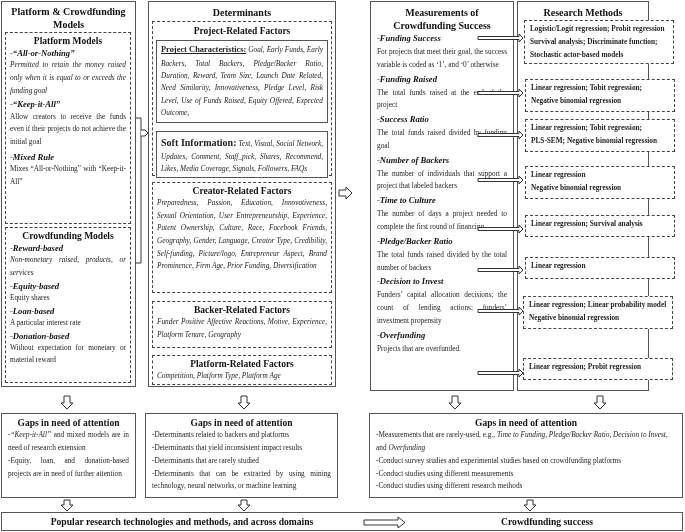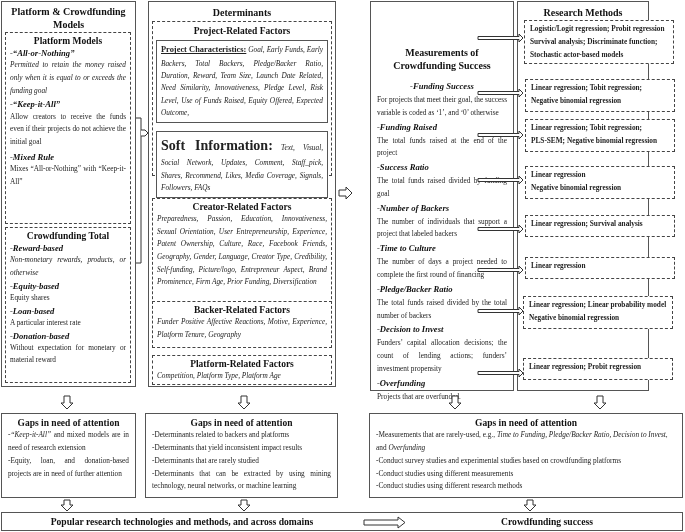--- a/index.html
+++ b/index.html
@@ -29,23 +29,23 @@
     <div class="title t10">Platform Models</div>
     <div class="head">-“All-or-Nothing”</div>
     <div class="desc it" style="font-style: italic;">Permitted to retain the money raised only when it is equal to or exceeds the funding goal</div>
     <div class="head">-“Keep-it-All”</div>
     <div class="desc" style="margin-top: 1px; font-style: normal;">Allow creators to receive the funds even if their projects do not achieve the initial goal</div>
     <div class="head" style="margin-top:2px;">-Mixed Rule</div>
     <div class="desc" style="font-style: normal;">Mixes “All-or-Nothing” with “Keep-it-All”</div>
   </div>
 
   <div class="abs dash" style="left:3px; top:225px; width:126px; height:156px; padding:2px 4px;">
-    <div class="title t10">Crowdfunding Total</div>
+    <div class="title t10">Crowdfunding Models</div>
     <div class="head">-Reward-based</div>
-    <div class="desc it" style="font-style: italic;">Non-monetary rewards, products, or otherwise</div>
+    <div class="desc it" style="font-style: italic;">Non-monetary raised, products, or services</div>
     <div class="head">-Equity-based</div>
     <div class="desc" style="font-style: normal;">Equity shares</div>
     <div class="head">-Loan-based</div>
     <div class="desc" style="font-style: normal;">A particular interest rate</div>
     <div class="head">-Donation-based</div>
     <div class="desc" style="font-style: normal;">Without expectation for monetary or material reward</div>
   </div>
 </div>
 
 <svg class="arrow" style="left:136px; top:118px;" width="12" height="150">
@@ -55,48 +55,48 @@
 
 <div class="abs solid" style="left:148px; top:1px; width:188px; height:386px;">
   <div class="title t11" style="padding-top:4px;">Determinants</div>
 
   <div class="abs dash" style="left:3px; top:19px; width:180px; height:155px; padding:3px 3px;">
     <div class="title t10">Project-Related Factors</div>
     <div class="solid" style="margin-top:3px; padding:2px 4px; border-width:1.6px;">
       <div class="desc it" style="line-height:1.7;"><span class="b" style="font-size:8.4px;text-decoration:underline;">Project Characteristics:</span> <span>Goal, Early Funds, Early Backers, Total Backers, Pledge/Backer Ratio, Duration, Reward, Team Size, Launch Date Related, Need Similarity, Innovativeness, Pledge Level, Risk Level, Use of Funds Raised, Equity Offered, Expected Outcome,</span></div>
     </div>
     <div class="solid" style="margin-top:8px; padding:2px 4px; border-width:1.6px;">
-      <div class="desc it" style="line-height:1.7;"><span class="b" style="font-size:14px;">Soft Information:</span> <span>Text, Visual, Social Network, Updates, Comment, Staff_pick, Shares, Recommend, Likes, Media Coverage, Signals, Followers, FAQs</span></div>
-    </div>
-  </div>
-
-  <div class="abs dash" style="left:3px; top:196px; width:180px; height:111px; padding:2px 4px;">
+      <div class="desc it" style="line-height:1.7;"><span class="b" style="font-size:10px;">Soft Information:</span> <span>Text, Visual, Social Network, Updates, Comment, Staff_pick, Shares, Recommend, Likes, Media Coverage, Signals, Followers, FAQs</span></div>
+    </div>
+  </div>
+
+  <div class="abs dash" style="left:3px; top:180px; width:180px; height:111px; padding:2px 4px;">
     <div class="title t10">Creator-Related Factors</div>
     <div class="desc it" style="line-height:1.72;">Preparedness, Passion, Education, Innovativeness, Sexual Orientation, User Entrepreneurship, Experience, Patent Ownership, Culture, Race, Facebook Friends, Geography, Gender, Language, Creator Type, Credibility, Self-funding, Picture/logo, Entrepreneur Aspect, Brand Prominence, Firm Age, Prior Funding, Diversification</div>
   </div>
 
   <div class="abs dash" style="left:3px; top:299px; width:180px; height:47px; padding:2px 4px;">
     <div class="title t10">Backer-Related Factors</div>
     <div class="desc it" style="line-height:1.72;">Funder Positive Affective Reactions, Motive, Experience, Platform Tenure, Geography</div>
   </div>
 
   <div class="abs dash" style="left:3px; top:353px; width:180px; height:30px; padding:2px 4px;">
     <div class="title t10">Platform-Related Factors</div>
     <div class="desc it">Competition, Platform Type, Platform Age</div>
   </div>
 </div>
 
 <svg class="arrow" style="left:339px; top:187px;" width="14" height="12">
   <path d="M0 3 H7 V0 L13 6 L7 12 V9 H0 Z" fill="#fff" stroke="#333" stroke-width="1"></path>
 </svg>
 
 <div class="abs solid" style="left:370px; top:1px; width:144px; height:390px; padding:2px 6px;">
-  <div class="title t11" style="padding:2px 10px 0;margin-top:40px;">Measurements of Crowdfunding Success</div>
+  <div class="title t11" style="padding:2px 10px 0;">Measurements of Crowdfunding Success</div>
   <div id="measures-list">
-      <div class="head" style="margin-top: 8px; text-align: center;">-Funding Success</div>
+      <div class="head" style="margin-top: 0px;">-Funding Success</div>
       <div class="desc" style="margin-top: 2px;">For projects that meet their goal, the success variable is coded as ‘1’, and ‘0’ otherwise</div>
       <div class="head" style="margin-top: 1px;">-Funding Raised</div>
       <div class="desc" style="margin-top: 2px;">The total funds raised at the end of the project</div>
       <div class="head" style="margin-top: 1px;">-Success Ratio</div>
       <div class="desc" style="margin-top: 2px;">The total funds raised divided by funding goal</div>
       <div class="head" style="margin-top: 1px;">-Number of Backers</div>
       <div class="desc" style="margin-top: 2px;">The number of individuals that support a project that labeled backers</div>
       <div class="head" style="margin-top: 1px;">-Time to Culture</div>
       <div class="desc" style="margin-top: 2px;">The number of days a project needed to complete the first round of financing</div>
       <div class="head" style="margin-top: 1px;">-Pledge/Backer Ratio</div>

